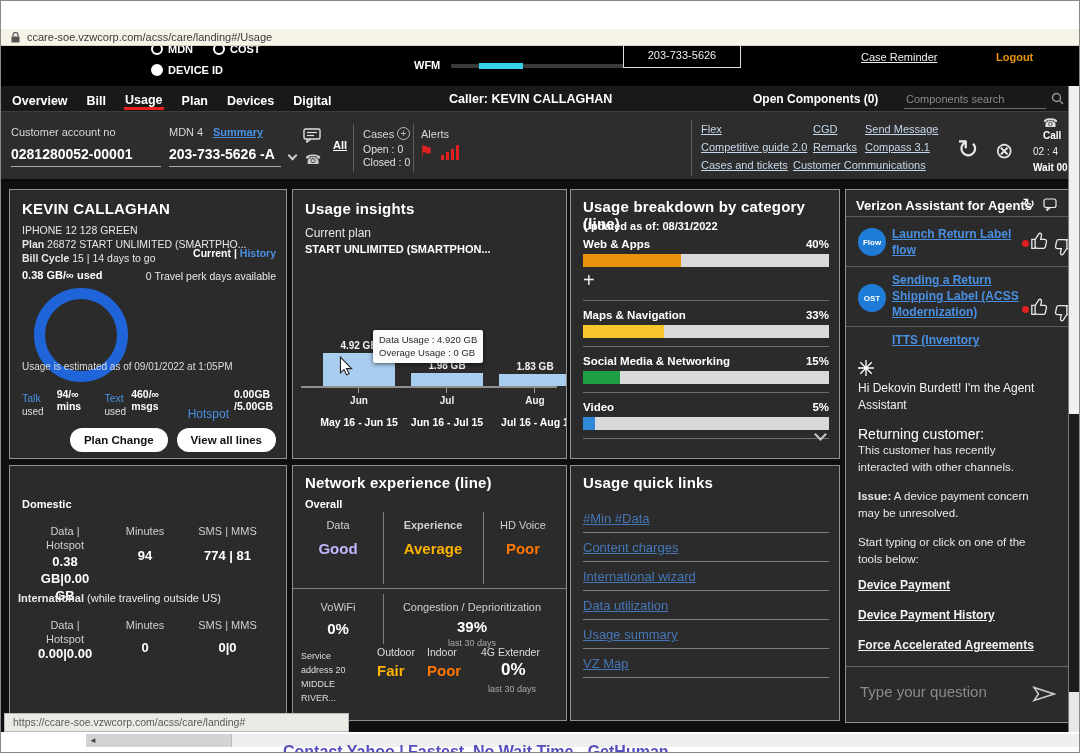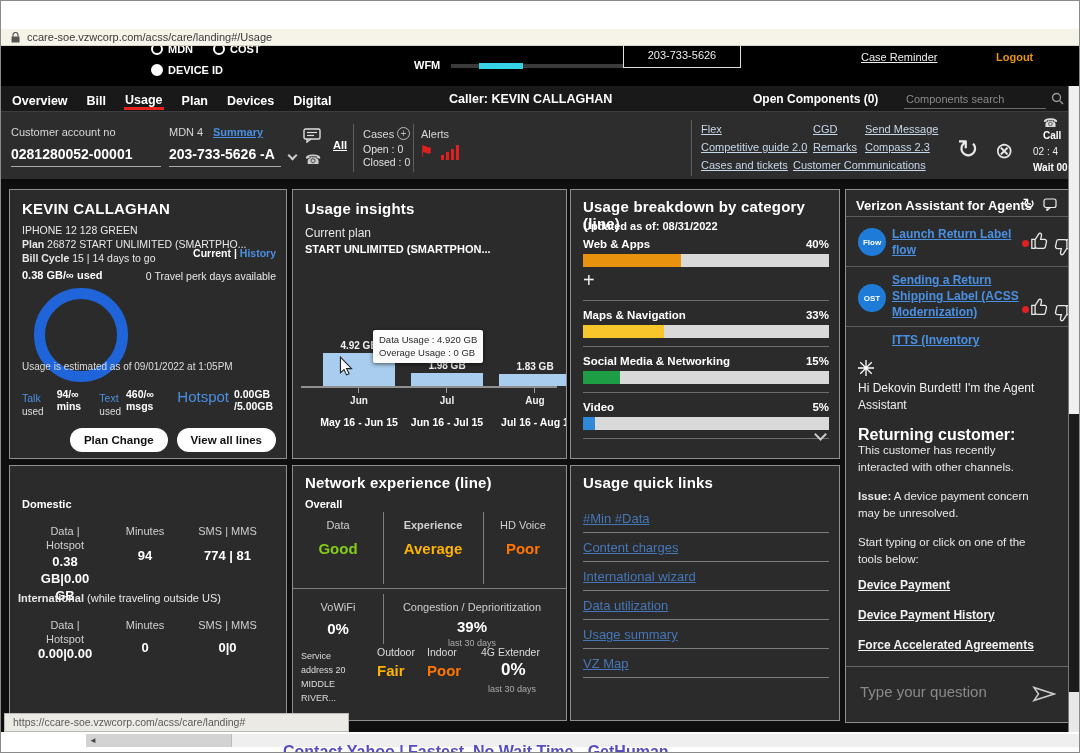--- a/index.html
+++ b/index.html
@@ -162,21 +162,21 @@
         <i style="height:15px;"></i>
       </span>
 
     <div class="vdiv" style="left:690px;top:8px;height:56px;"></div>
 
     <span class="abs palelink" style="left:700px;top:11px;">Flex</span>
     <span class="abs palelink" style="left:812px;top:11px;">CGD</span>
     <span class="abs palelink" style="left:864px;top:11px;">Send Message</span>
     <span class="abs palelink" style="left:700px;top:29px;">Competitive guide 2.0</span>
     <span class="abs palelink" style="left:812px;top:29px;">Remarks</span>
-    <span class="abs palelink" style="left:864px;top:29px;">Compass 2.3</span>
+    <span class="abs palelink" style="left:864px;top:29px;">Compass 3.1</span>
     <span class="abs palelink" style="left:700px;top:47px;">Cases and tickets</span>
     <span class="abs palelink" style="left:792px;top:47px;">Customer Communications</span>
 
     <span class="abs" style="left:956px;top:22px;color:#e8e8e8;font-size:26px;">↻</span>
     <span class="abs" style="left:994px;top:26px;color:#e8e8e8;font-size:22px;">⊗</span>
 
     <span class="abs" style="left:1042px;top:4px;color:#ddd;font-size:12px;">☎</span>
     <span class="abs" style="left:1042px;top:18px;font-size:10px;font-weight:bold;color:#fff;">Call</span>
     <span class="abs" style="left:1032px;top:34px;font-size:10px;color:#eee;">02 : 4</span>
     <span class="abs" style="left:1032px;top:50px;font-size:10px;font-weight:bold;color:#fff;">Wait 00</span>
@@ -201,21 +201,21 @@
       <div class="abs" style="left:12px;top:198px;display:flex;gap:12px;">
         <div style="display:flex;gap:13px;">
           <div><span class="bluelink" style="font-size:10.5px;text-decoration:none;">Talk</span><div style="font-size:10px;color:#ddd;">used</div></div>
           <span style="font-size:10.5px;font-weight:bold;">94/∞ mins</span>
         </div>
         <div style="display:flex;gap:5px;">
           <div><span class="bluelink" style="font-size:10.5px;text-decoration:none;">Text</span><div style="font-size:10px;color:#ddd;">used</div></div>
           <span style="font-size:10.5px;font-weight:bold;">460/∞ msgs</span>
         </div>
         <div style="display:flex;gap:5px;">
-          <span class="bluelink" style="font-size:15px;text-decoration:none;">Hotspot</span>
+          <span class="bluelink" style="font-size:12px;text-decoration:none;margin-top:19px;">Hotspot</span>
           <span style="font-size:10.5px;font-weight:bold;width:52px;">0.00GB /5.00GB</span>
         </div>
       </div>
       <div class="abs" style="right:10px;top:238px;display:flex;gap:9px;">
         <button class="pill">Plan Change</button>
         <button class="pill">View all lines</button>
       </div>
     </div>
 
     <div class="panel" style="left:291px;top:7px;width:275px;height:270px;">
@@ -336,21 +336,21 @@
           <path d="M2 9h4v11H2z M6 18.5c.8.9 1.6 1.5 3 1.5h7.2c1.2 0 2.2-.8 2.4-2l1.3-6.2c.3-1.5-.8-2.8-2.3-2.8h-4.8l1-4.6C14.1 2.6 13.2 1.5 12 1.5c-.6 0-1.2.3-1.5.9L6 9.5z" fill="none" stroke="#e8e8e8" stroke-width="1.6"></path>
         </svg>
 
       <div class="abs" style="left:0;top:136px;width:100%;border-top:1px solid #5c5c5c;"></div>
       <div class="abs asst-link" style="left:46px;top:142px;width:160px;white-space:nowrap;">ITTS (Inventory</div>
 
       <svg class="abs" style="left:12px;top:170px;" width="16" height="16" viewBox="0 0 16 16">
           <path d="M8 0v16M0 8h16M2.3 2.3l11.4 11.4M13.7 2.3L2.3 13.7" stroke="#fff" stroke-width="1.3"></path>
         </svg>
       <div class="abs" style="left:12px;top:190px;width:192px;font-size:12px;line-height:1.4;color:#f2f2f2;">Hi Dekovin Burdett! I'm the Agent Assistant</div>
-      <div class="abs" style="left:12px;top:236px;font-size:16px;font-weight:bold;">Returning customer:</div>
+      <div class="abs" style="left:12px;top:236px;font-size:14px;font-weight:normal;">Returning customer:</div>
       <div class="abs" style="left:12px;top:252px;width:188px;font-size:11.5px;line-height:1.45;color:#e8e8e8;">This customer has recently interacted with other channels.</div>
       <div class="abs" style="left:12px;top:298px;width:192px;font-size:11.5px;line-height:1.45;color:#e8e8e8;"><b>Issue:</b> <span>A device payment concern may be unresolved.</span></div>
       <div class="abs" style="left:12px;top:344px;width:186px;font-size:11.5px;line-height:1.45;color:#e8e8e8;">Start typing or click on one of the tools below:</div>
       <div class="abs wlink" style="left:12px;top:388px;">Device Payment</div>
       <div class="abs wlink" style="left:12px;top:418px;">Device Payment History</div>
       <div class="abs wlink" style="left:12px;top:448px;">Force Accelerated Agreements</div>
 
       <div class="abs" style="left:0;top:476px;width:100%;border-top:1px solid #666;"></div>
       <input class="abs" style="left: 12px; top: 492px; width: 165px; font-size: 15px; color: rgb(221, 221, 221);" placeholder="Type your question">
       <svg class="abs" style="left:186px;top:496px;" width="24" height="16" viewBox="0 0 24 16">
@@ -379,21 +379,21 @@
     </div>
 
     <div class="panel" style="left:291px;top:283px;width:275px;height:256px;">
       <div class="abs ptitle" style="left:12px;top:8px;">Network experience (line)</div>
       <div class="abs" style="left:12px;top:32px;font-size:11px;font-weight:bold;">Overall</div>
       <div class="vdiv" style="left:90px;top:46px;height:72px;background:#7e7e7e;"></div>
       <div class="vdiv" style="left:190px;top:46px;height:72px;background:#7e7e7e;"></div>
       <div class="abs collabel" style="left:0;top:52px;width:90px;">Data</div>
       <div class="abs collabel" style="left:90px;top:52px;width:100px;font-weight:bold;">Experience</div>
       <div class="abs collabel" style="left:190px;top:52px;width:80px;">HD Voice</div>
-      <div class="abs" style="left: 0px; top: 74px; width: 90px; text-align: center; font-size: 15px; font-weight: bold; color: #84cc16;">Good</div>
+      <div class="abs" style="left: 0px; top: 74px; width: 90px; text-align: center; font-size: 15px; font-weight: bold; color: #c4b5fd;">Good</div>
       <div class="abs" style="left: 90px; top: 74px; width: 100px; text-align: center; font-size: 15px; font-weight: bold; color: rgb(252, 180, 0);">Average</div>
       <div class="abs" style="left: 190px; top: 74px; width: 80px; text-align: center; font-size: 15px; font-weight: bold; color: rgb(255, 117, 0);">Poor</div>
       <div class="abs" style="left:0;top:122px;width:100%;border-top:1px solid #7e7e7e;"></div>
       <div class="vdiv" style="left:90px;top:128px;height:50px;background:#7e7e7e;"></div>
       <div class="abs collabel" style="left:0;top:134px;width:90px;">VoWiFi</div>
       <div class="abs" style="left:0;top:154px;width:90px;text-align:center;font-size:15px;font-weight:bold;">0%</div>
       <div class="abs collabel" style="left:90px;top:134px;width:178px;">Congestion / Deprioritization</div>
       <div class="abs" style="left:90px;top:152px;width:178px;text-align:center;font-size:15px;font-weight:bold;">39%</div>
       <div class="abs" style="left:90px;top:172px;width:178px;text-align:center;font-size:9px;color:#aaa;">last 30 days</div>
       <div class="abs" style="left:8px;top:184px;width:54px;font-size:9px;color:#ddd;line-height:1.55;">Service address 20 MIDDLE RIVER...</div>

